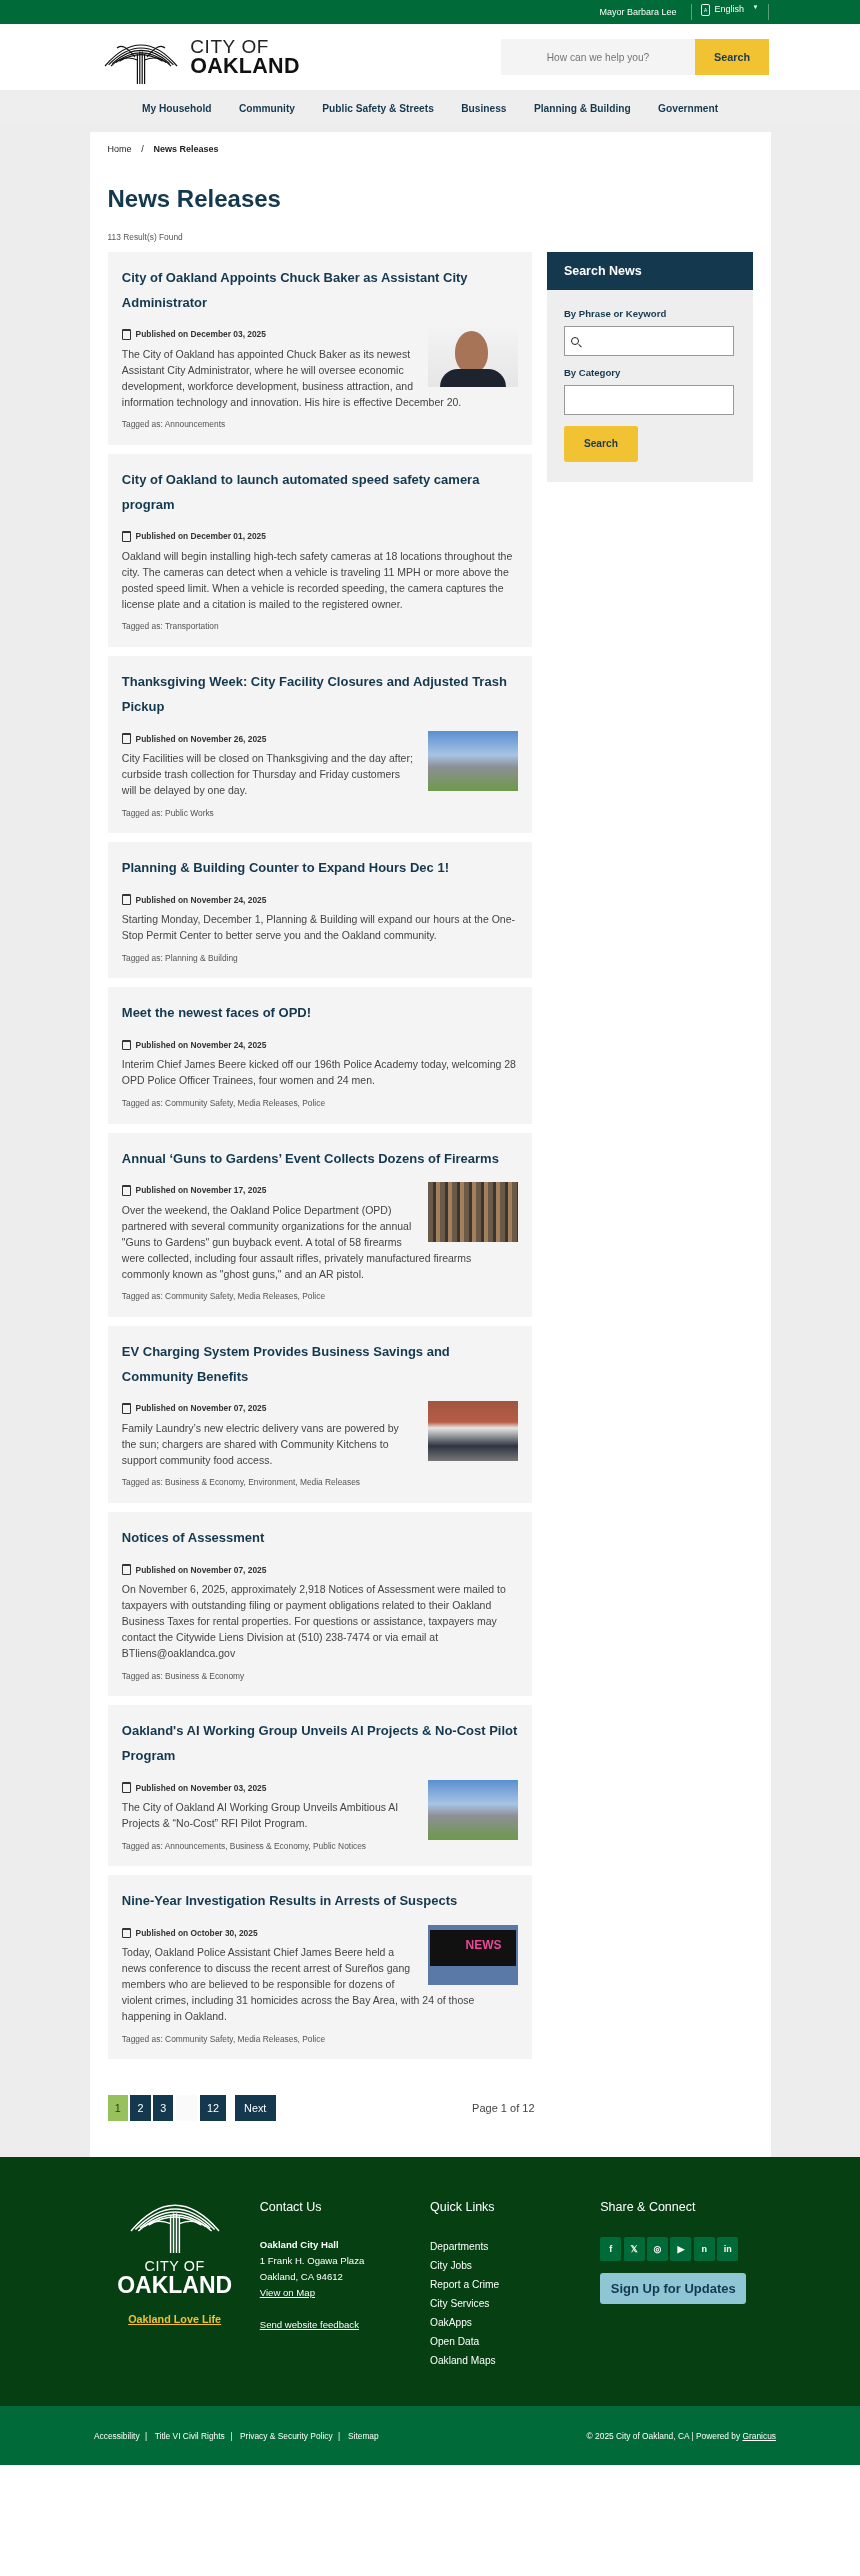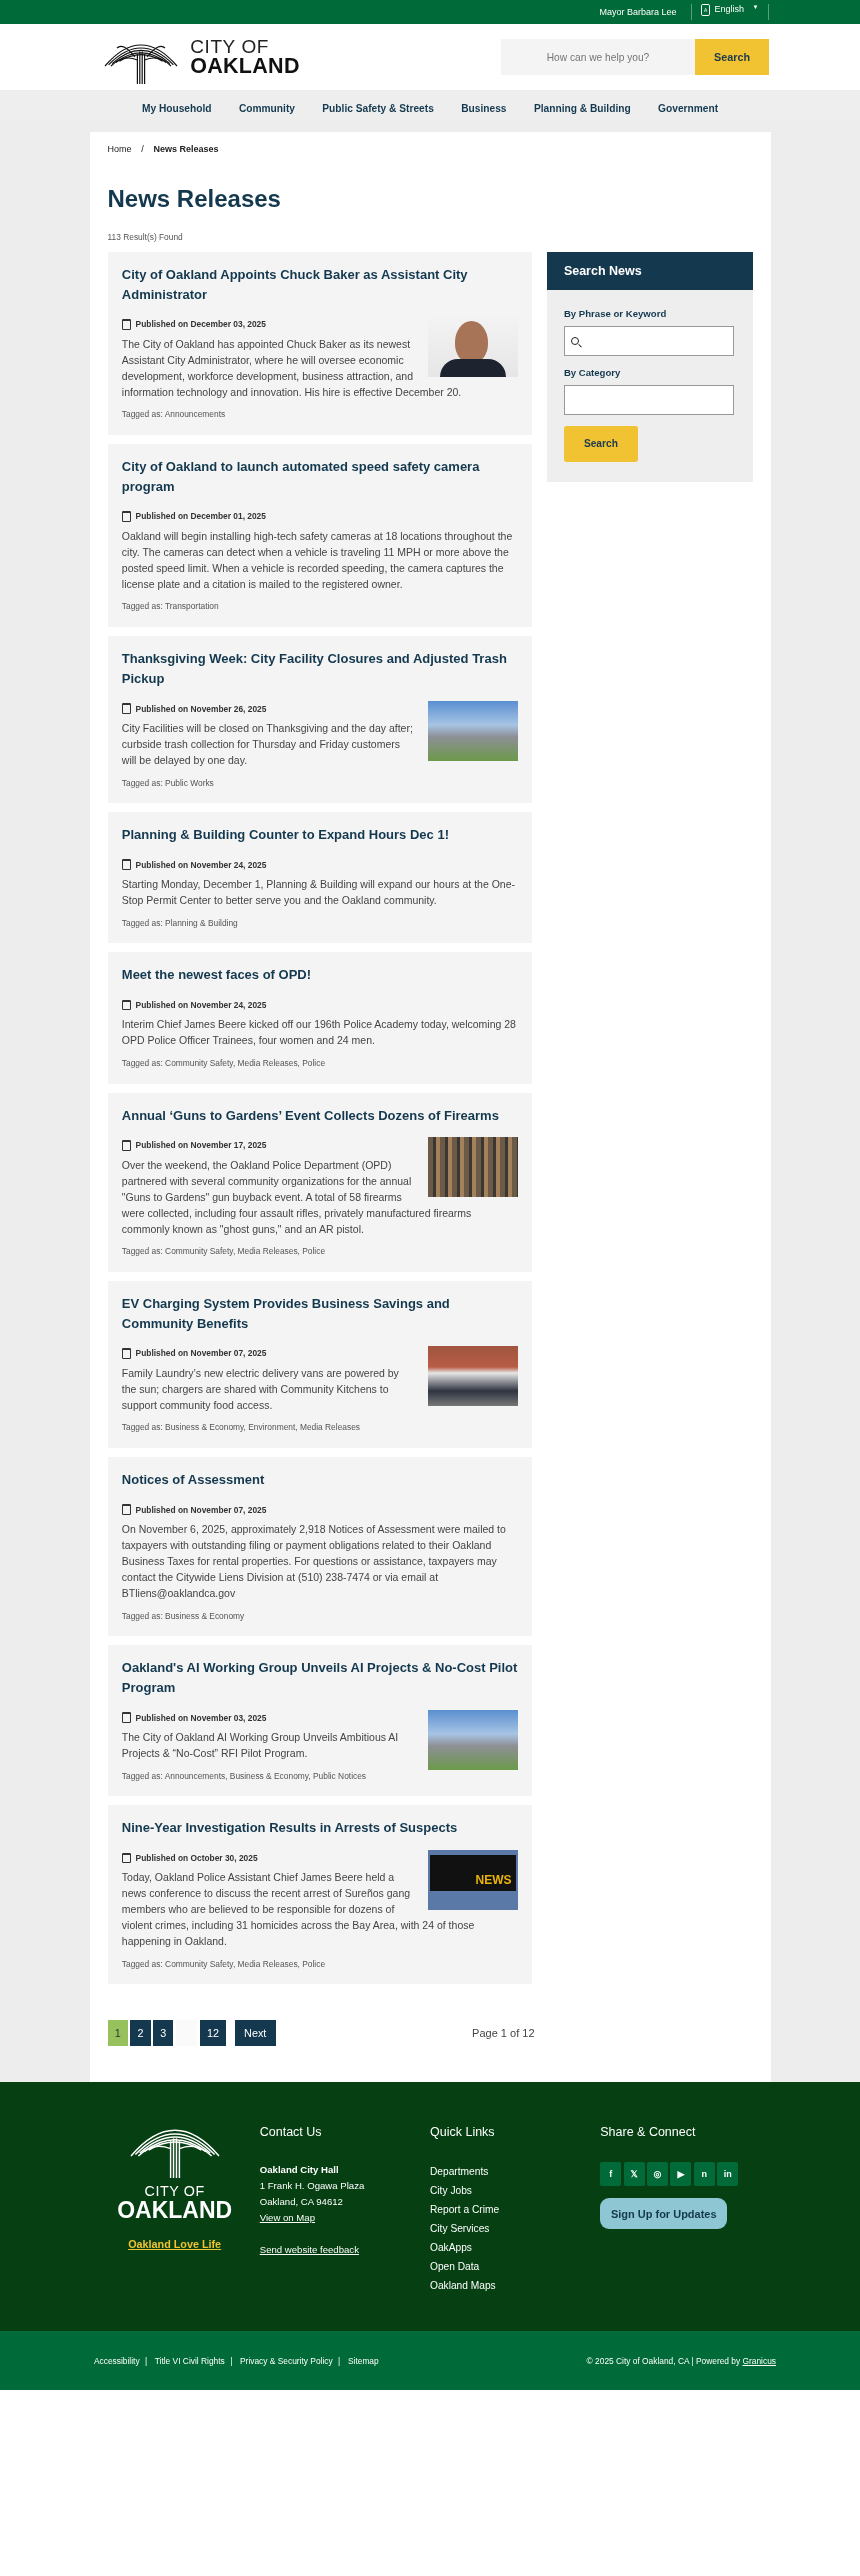--- a/index.html
+++ b/index.html
@@ -32,21 +32,21 @@
   .page-wrap { width: 681px; margin: 0 auto; background: #fff; padding: 0 18px 36px; }
   .breadcrumb { padding: 12px 0 0; font-size: 9px; color: #222; }
   .breadcrumb .sep { margin: 0 7.2px; }
   .breadcrumb .current { font-weight: 700; }
   .page-title { font-size: 24px; font-weight: 700; color: #14394f; margin-top: 31px; }
   .result-count { font-size: 8.4px; color: #555; margin-top: 19px; }
 
   .content { display: flex; gap: 14.3px; margin-top: 9.6px; align-items: flex-start; }
   .news-list { width: 427px; display: flex; flex-direction: column; gap: 9px; }
   .news-card { background: #f4f4f4; padding: 13px 14.3px 15.5px; overflow: hidden; }
-  .news-title { font-size: 13px; font-weight: 700; color: #14394f; line-height: 20px; }
+  .news-title { font-size: 13px; font-weight: 700; color: #14394f; line-height: 25px; }
   .news-body { margin-top: 14.3px; }
   .news-thumb { float: right; width: 90px; height: 60px; margin-left: 12px; margin-top: -2.4px; }
   .news-meta { display: flex; align-items: center; gap: 4.8px; font-size: 8.4px; font-weight: 700; color: #333; }
   .cal-icon { width: 9px; height: 10.8px; border: 1.2px solid #333; border-top-width: 2.4px; border-radius: 1.2px; position: relative; }
   .news-desc { font-size: 10.5px; line-height: 16px; color: #444; margin-top: 6px; }
   .news-tags { font-size: 8.4px; color: #555; margin-top: 9.6px; clear: both; }
 
   
   .sidebar { width: 207px; background: #eeeeee; }
   .sidebar-head { background: #14394f; color: #fff; font-size: 12.5px; font-weight: 700; padding: 12px 17.3px; height: 38px; }
@@ -75,21 +75,21 @@
   .f-logo .oakland { font-size: 23px; font-weight: 700; line-height: 1; }
   .f-logo .love { color: #f1c232; font-weight: 700; font-size: 10.8px; text-decoration: underline; margin-top: 15.5px; }
   .f-col { width: 173px; }
   .f-col h3 { font-size: 12.5px; font-weight: 400; margin: 13px 0 23px; }
   .f-col p { font-size: 9.6px; line-height: 16px; }
   .f-col .bold { font-weight: 700; }
   .f-col .ul { text-decoration: underline; }
   .f-col .links a { display: block; font-size: 10.2px; line-height: 19px; }
   .socials { display: flex; gap: 2.4px; }
   .social { width: 21px; height: 24px; background: #006a38; border-radius: 1.8px; display: flex; align-items: center; justify-content: center; font-weight: 700; font-size: 9px; }
-  .signup { margin-top: 12px; width: 127px; height: 31px; background: #8ec6d3; color: #14394f; border: none; border-radius: 9px; font-weight: 700; font-size: 11px; font-family: "Liberation Sans", sans-serif; }
+  .signup { margin-top: 12px; width: 146px; height: 31px; background: #8ec6d3; color: #14394f; border: none; border-radius: 3px; font-weight: 700; font-size: 13px; font-family: "Liberation Sans", sans-serif; }
 
   .subfooter { background: #006a38; color: #fff; height: 59px; display: flex; justify-content: space-between; align-items: center; padding: 0 84px 0 94px; font-size: 8.4px; }
   .subfooter .sep { margin: 0 5.4px; }
   .subfooter .ul { text-decoration: underline; }
 </style>
 </head>
 <body>
 
 <div class="util-bar">
   <a class="mayor">Mayor Barbara Lee</a>
@@ -259,21 +259,21 @@
         <span>Published on November 03, 2025</span>
       </div>
       <p class="news-desc">The City of Oakland AI Working Group Unveils Ambitious AI Projects &amp; “No-Cost” RFI Pilot Program.</p>
     </div>
     <div class="news-tags">Tagged as: Announcements, Business &amp; Economy, Public Notices</div>
           </article>
           <article class="news-card">
     <a class="news-title" style="display: block;">Nine-Year Investigation Results in Arrests of Suspects</a>
     <div class="news-body">
       <div class="news-thumb" style="background:#5b79a6;position:relative">
-                <div style="position:absolute;left:2.4px;top:4.8px;right:2.4px;height:36px;background:#111;color:#eab308;font-weight:700;font-size:12px;display:flex;align-items:flex-end;justify-content:flex-end;padding:4px">NEWS</div>
+                <div style="position:absolute;left:2.4px;top:4.8px;right:2.4px;height:36px;background:#111;color:#ec4899;font-weight:700;font-size:12px;display:flex;align-items:flex-end;justify-content:flex-end;padding:14px">NEWS</div>
               </div>
       <div class="news-meta">
         <span class="cal-icon"></span>
         <span>Published on October 30, 2025</span>
       </div>
       <p class="news-desc">Today, Oakland Police Assistant Chief James Beere held a news conference to discuss the recent arrest of Sureños gang members who are believed to be responsible for dozens of violent crimes, including 31 homicides across the Bay Area, with 24 of those happening in Oakland.</p>
     </div>
     <div class="news-tags">Tagged as: Community Safety, Media Releases, Police</div>
           </article>
         </div>

